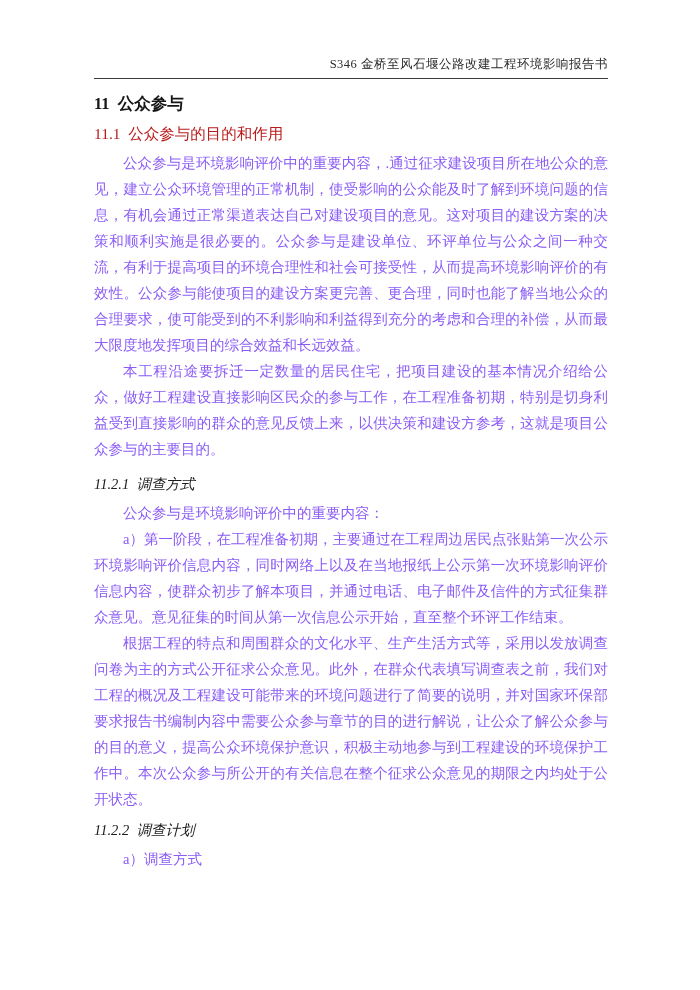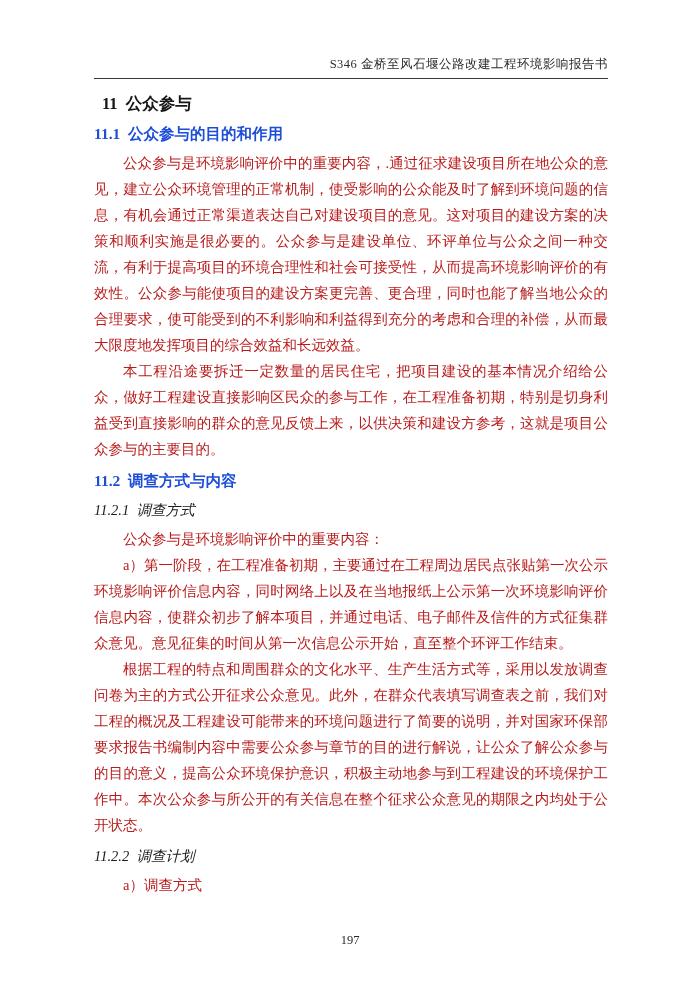--- a/index.html
+++ b/index.html
@@ -29,49 +29,49 @@
     border: none;
     border-top: 1.6px solid #3a3a3a;
     height: 0;
     margin: 0;
   }
   .content { margin-top: 13px; }
   .h1 {
     font-size: 16.5px;
     font-weight: bold;
     line-height: 24px;
-    margin: 2px 0 6px 8px;
+    margin: 2px 0 6px 0;
     white-space: pre-wrap;
     color: #161616;
   }
   .h2 {
     font-size: 15.5px;
-    font-weight: bold;
+    font-weight: normal;
     line-height: 23px;
     margin: 3px 0 5px 0;
     white-space: pre-wrap;
-    color: #1d4ed8;
+    color: #b91c1c;
   }
   .h3 {
     font-size: 14.5px;
     font-weight: normal;
     line-height: 22px;
     margin: 7px 0 5px 0;
     white-space: pre-wrap;
     color: #1c1c1c;
     font-style: italic;
   }
   .para {
     font-size: 14.5px;
     line-height: 26px;
     text-align: justify;
     text-justify: inter-ideograph;
     text-indent: 2em;
     word-break: break-all;
-    color: #b91c1c;
+    color: #8b5cf6;
   }
   .spacer-sm { height: 4px; }
   .page-footer {
     position: absolute;
     left: 0;
     bottom: 42px;
     width: 100%;
     text-align: center;
     font-size: 12.5px;
     color: #2a2a2a;
@@ -91,32 +91,30 @@
     <div class="h1">11  公众参与</div>
 
     <div class="h2">11.1  公众参与的目的和作用</div>
 
     <p class="para">公众参与是环境影响评价中的重要内容，.通过征求建设项目所在地公众的意见，建立公众环境管理的正常机制，使受影响的公众能及时了解到环境问题的信息，有机会通过正常渠道表达自己对建设项目的意见。这对项目的建设方案的决策和顺利实施是很必要的。公众参与是建设单位、环评单位与公众之间一种交流，有利于提高项目的环境合理性和社会可接受性，从而提高环境影响评价的有效性。公众参与能使项目的建设方案更完善、更合理，同时也能了解当地公众的合理要求，使可能受到的不利影响和利益得到充分的考虑和合理的补偿，从而最大限度地发挥项目的综合效益和长远效益。</p>
 
     <p class="para">本工程沿途要拆迁一定数量的居民住宅，把项目建设的基本情况介绍给公众，做好工程建设直接影响区民众的参与工作，在工程准备初期，特别是切身利益受到直接影响的群众的意见反馈上来，以供决策和建设方参考，这就是项目公众参与的主要目的。</p>
 
     <div class="spacer-sm"></div>
 
-    <div class="h2">11.2  调查方式与内容</div>
 
     <div class="h3">11.2.1  调查方式</div>
 
     <p class="para">公众参与是环境影响评价中的重要内容：</p>
 
     <p class="para">a）第一阶段，在工程准备初期，主要通过在工程周边居民点张贴第一次公示环境影响评价信息内容，同时网络上以及在当地报纸上公示第一次环境影响评价信息内容，使群众初步了解本项目，并通过电话、电子邮件及信件的方式征集群众意见。意见征集的时间从第一次信息公示开始，直至整个环评工作结束。</p>
 
 
     <p class="para">根据工程的特点和周围群众的文化水平、生产生活方式等，采用以发放调查问卷为主的方式公开征求公众意见。此外，在群众代表填写调查表之前，我们对工程的概况及工程建设可能带来的环境问题进行了简要的说明，并对国家环保部要求报告书编制内容中需要公众参与章节的目的进行解说，让公众了解公众参与的目的意义，提高公众环境保护意识，积极主动地参与到工程建设的环境保护工作中。本次公众参与所公开的有关信息在整个征求公众意见的期限之内均处于公开状态。</p>
 
     <div class="h3">11.2.2  调查计划</div>
 
     <p class="para">a）调查方式</p>
 
   </div>
 
-  <div class="page-footer">197</div>
 
 </div>
 
 </body></html>

